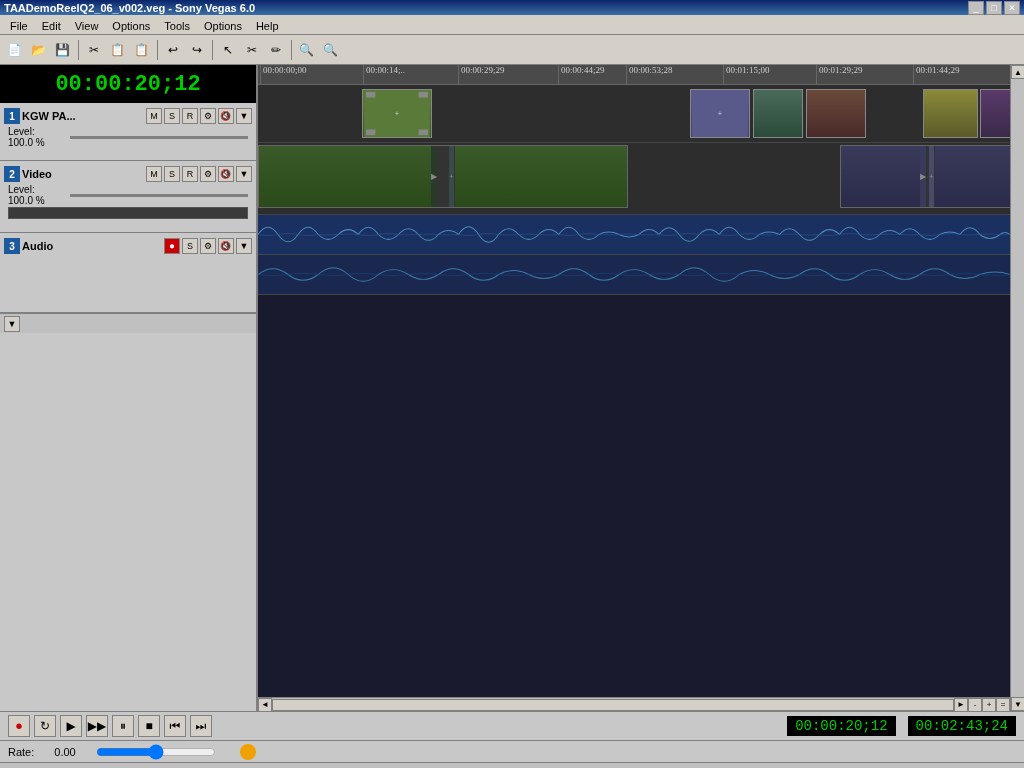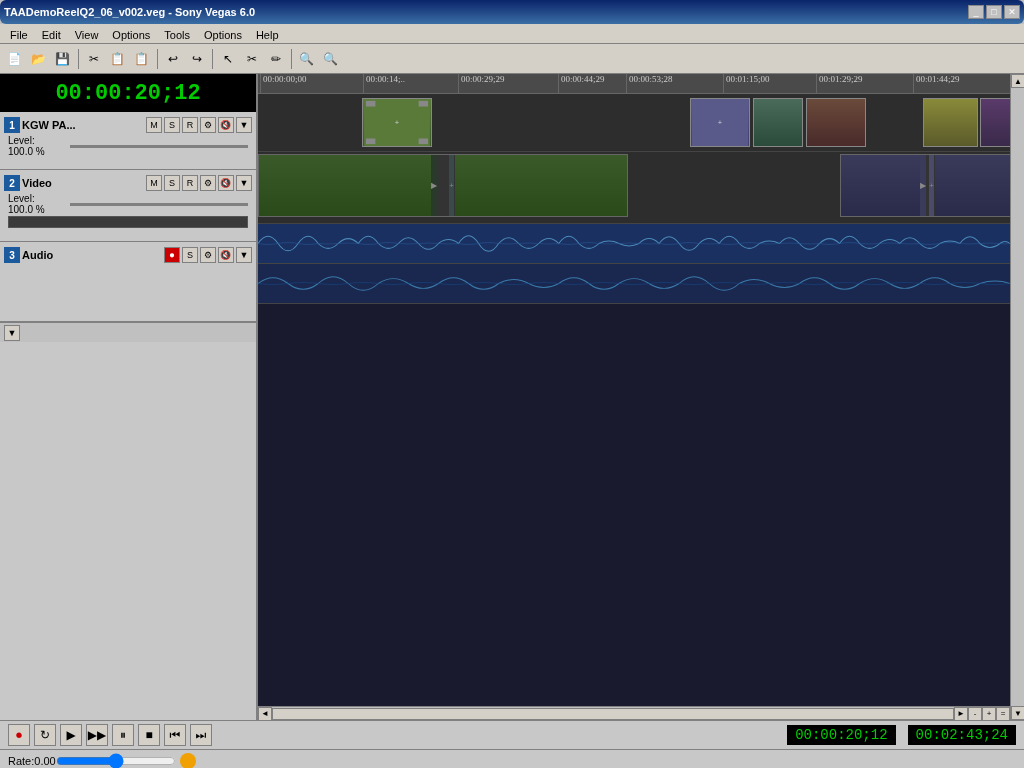--- a/index.html
+++ b/index.html
@@ -2,26 +2,25 @@
 <html><head>
   <meta charset="utf-8">
   <style>
     * { margin: 0; padding: 0; box-sizing: border-box; }
     body { width: 1024px; height: 768px; overflow: hidden; background: #c0c0c0; font-family: 'Arial', sans-serif; font-size: 11px; color: #000; }
 
     
     #titlebar {
       background: linear-gradient(to bottom, #0a246a, #3a6ea5);
       color: white;
-      height: 24px;
+      height: 15px;
       display: flex;
       align-items: center;
       padding: 0 4px;
       justify-content: space-between;
-      border-radius: 6px;
     }
     #titlebar .title { font-size: 11px; font-weight: bold; }
     #titlebar .win-buttons { display: flex; gap: 2px; }
     #titlebar .win-btn {
       width: 16px; height: 14px; background: #c0c0c0; border: 1px solid #888;
       font-size: 9px; display: flex; align-items: center; justify-content: center; cursor: pointer;
     }
 
     
     #menubar {
@@ -112,21 +111,21 @@
       background: #c8c8c8; height: 30px; display: flex; align-items: center;
       border-top: 1px solid #808080; border-bottom: 1px solid #808080; padding: 0 8px; gap: 4px;
     }
     .transport-btn { width: 22px; height: 22px; background: #d4d0c8; border: 1px solid #808080; cursor: pointer; font-size: 12px; display: flex; align-items: center; justify-content: center; }
     #timecode-display { background: #000; color: #00cc00; font-family: 'Courier New', monospace; font-size: 14px; padding: 2px 8px; margin-left: auto; }
     #end-timecode { background: #000; color: #00cc00; font-family: 'Courier New', monospace; font-size: 14px; padding: 2px 8px; margin-left: 8px; }
 
     
     #rate-bar {
       background: #c8c8c8; height: 22px; display: flex; align-items: center;
-      padding: 0 8px; gap: 0; border-bottom: 1px solid #808080;
+      padding: 0 8px; gap: 20px; border-bottom: 1px solid #808080;
     }
     .rate-label { font-size: 11px; }
     .rate-slider { width: 120px; }
 
     
     ::-webkit-scrollbar { width: 12px; height: 12px; }
     ::-webkit-scrollbar-track { background: #c0c0c0; }
     ::-webkit-scrollbar-thumb { background: #808080; border: 1px solid #606060; }
 
     

